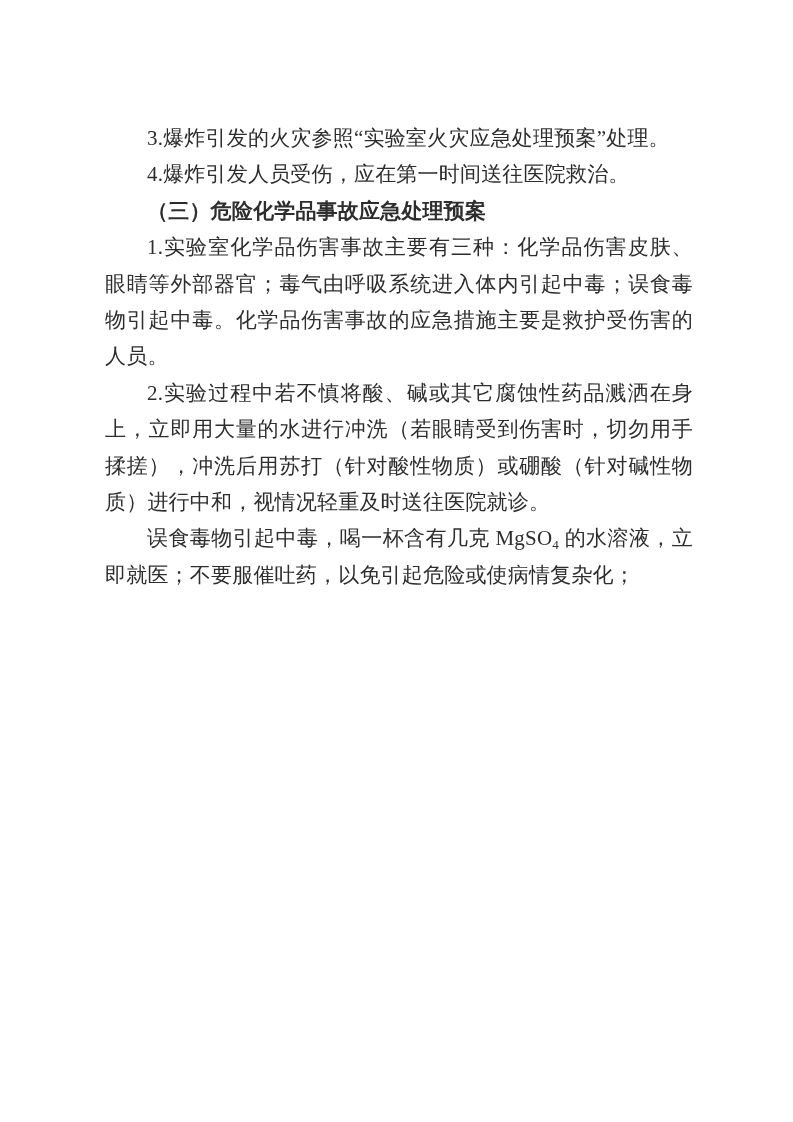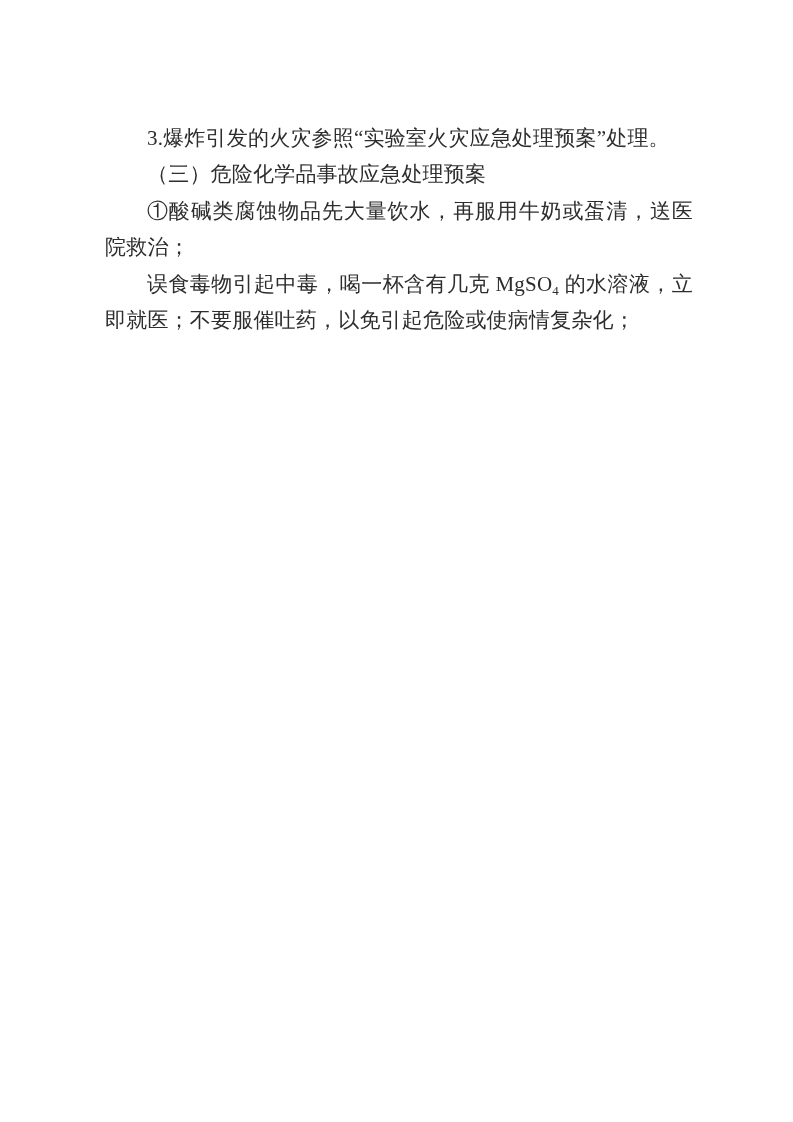--- a/index.html
+++ b/index.html
@@ -33,31 +33,33 @@
     font-size:21px;
     line-height:36.4px;
     color:var(--text-color);
     text-align:justify;
     text-justify:inter-ideograph;
     text-indent:2em;
     font-family:"Liberation Serif","DejaVu Serif",serif;
     letter-spacing:0.2px;
   }
   .para.heading{
-    font-weight:normal;
+    font-weight:bold;
   }
   .para sub{
     font-size:13px;
     line-height:0;
     vertical-align:-4px;
   }
 </style>
 </head>
 <body>
 
 <div class="page">
   <div class="doc-body">
       <p class="para body"><span>3.爆炸引发的火灾参照“实验室火灾应急处理预案”处理。</span></p>
+      <p class="para body"><span>4.爆炸引发人员受伤，应在第一时间送往医院救治。</span></p>
       <p class="para heading"><span>（三）危险化学品事故应急处理预案</span></p>
-      <p class="para body"><span>①酸碱类腐蚀物品先大量饮水，再服用牛奶或蛋清，送医院救治；</span></p>
+      <p class="para body"><span>1.实验室化学品伤害事故主要有三种：化学品伤害皮肤、眼睛等外部器官；毒气由呼吸系统进入体内引起中毒；误食毒物引起中毒。化学品伤害事故的应急措施主要是救护受伤害的人员。</span></p>
+      <p class="para body"><span>2.实验过程中若不慎将酸、碱或其它腐蚀性药品溅洒在身上，立即用大量的水进行冲洗（若眼睛受到伤害时，切勿用手揉搓），冲洗后用苏打（针对酸性物质）或硼酸（针对碱性物质）进行中和，视情况轻重及时送往医院就诊。</span></p>
       <p class="para body"><span>误食毒物引起中毒，喝一杯含有几克 MgSO</span><sub>4</sub><span> 的水溶液，立即就医；不要服催吐药，以免引起危险或使病情复杂化；</span></p>
     </div>
 </div>
 
 </body></html>

